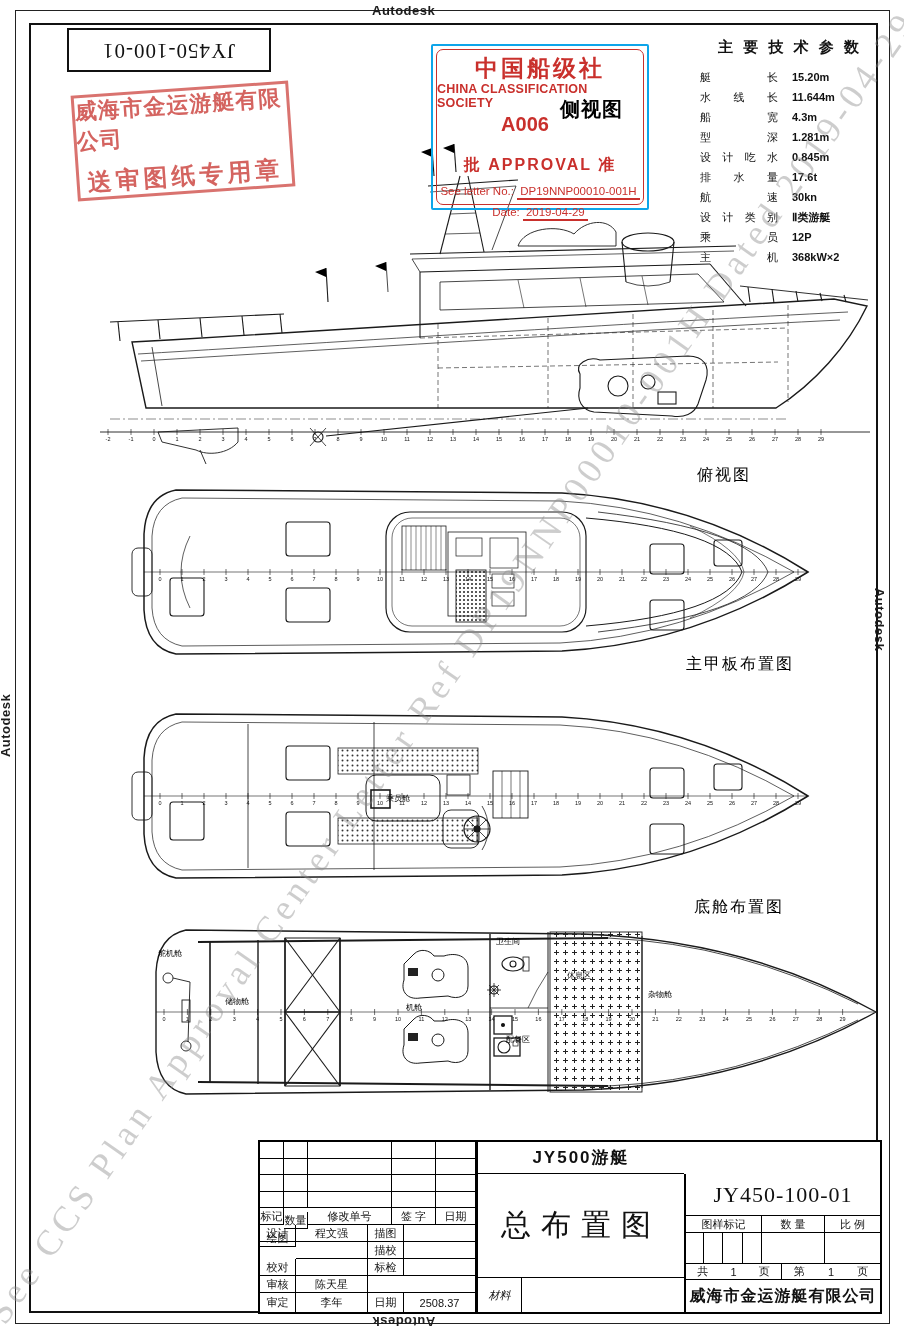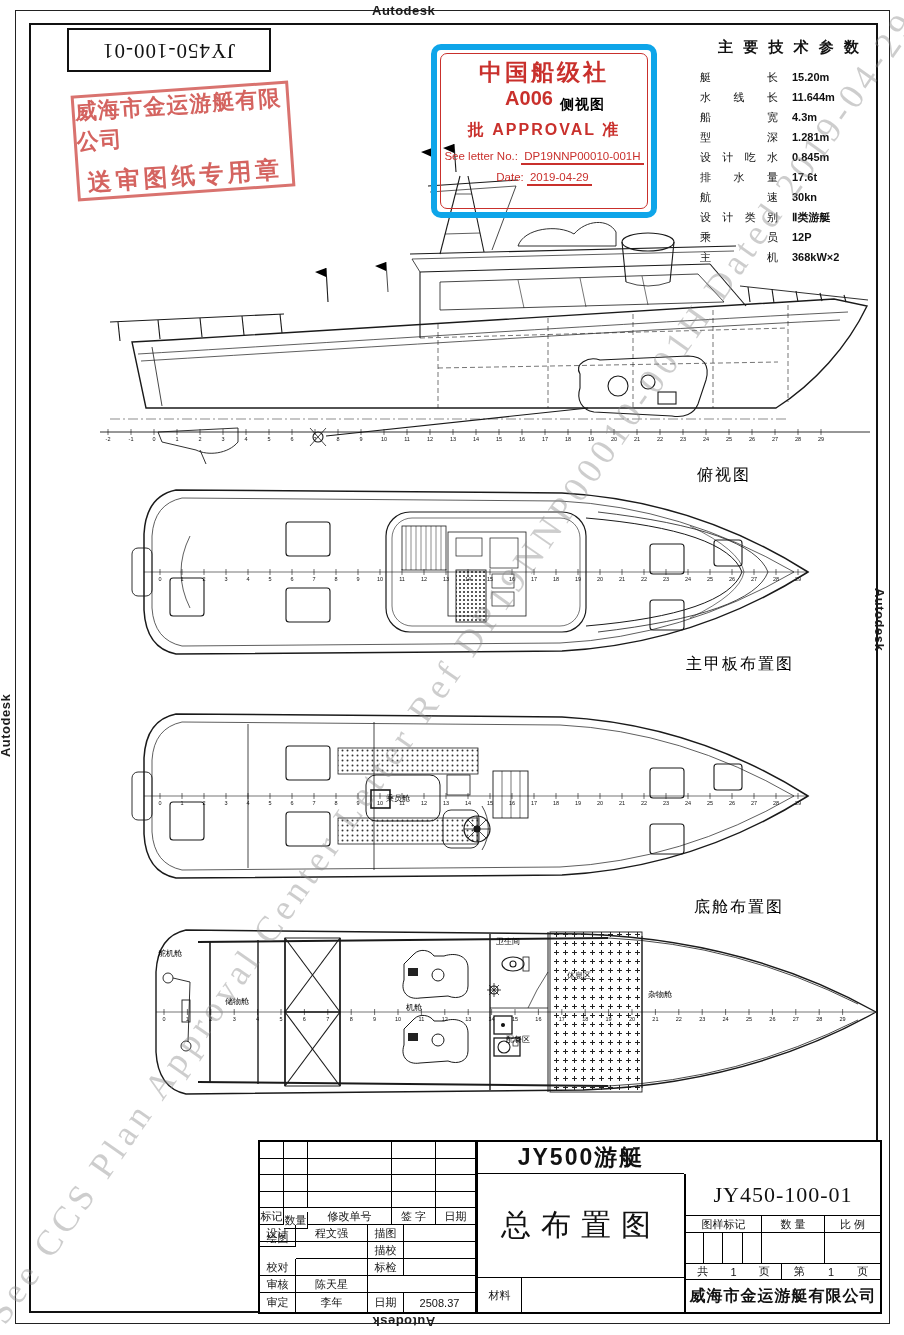--- a/index.html
+++ b/index.html
@@ -23,49 +23,49 @@
   .diagwm{left:452px;top:667px;transform:translate(-50%,-50%) rotate(-55deg);
           font-family:"Liberation Serif",serif;font-size:36px;letter-spacing:5px;white-space:nowrap;
           color:#8a8a8a;opacity:.42;pointer-events:none;z-index:40;}
   
   .costamp{left:74px;top:88px;width:212px;height:100px;border:3px solid #d4605c;opacity:.88;
            transform:rotate(-4deg);display:flex;flex-direction:column;align-items:center;justify-content:center;
            color:#cf4f4b;z-index:30;background:rgba(255,255,255,0);}
   .costamp .l1{font-size:22px;font-weight:bold;letter-spacing:1px;}
   .costamp .l2{font-size:24px;font-weight:bold;letter-spacing:4px;margin-top:10px;}
   
-  .ccs{left:431px;top:44px;width:214px;height:162px;border:6px solid #0ea5e9;border-radius:10px;z-index:30;background:transparent;}
+  .ccs{left:431px;top:44px;width:214px;height:162px;border:2px solid #0ea5e9;border-radius:2px;z-index:30;background:transparent;}
   .ccs .in{position:absolute;left:3px;top:3px;right:3px;bottom:3px;border:1px solid #c9302c;border-radius:7px;
            display:flex;flex-direction:column;align-items:center;color:#c9302c;padding-top:6px;box-sizing:border-box;}
   .ccs .cn{font-size:23px;font-weight:bold;letter-spacing:3px;line-height:1.05;}
   .ccs .en{font-size:12.5px;font-weight:bold;letter-spacing:.2px;margin-top:2px;}
   .ccs .code{font-size:20px;font-weight:bold;margin-top:3px;margin-left:-30px;}
-  .ccs .appr{font-size:16px;font-weight:bold;letter-spacing:2px;margin-top:10px;}
+  .ccs .appr{font-size:16px;font-weight:bold;letter-spacing:2px;margin-top:19px;}
   .ccs .ln{font-size:11.5px;margin-top:9px;}
   .ccs .ln .u{border-bottom:2px solid #c9302c;padding:0 3px 1px 3px;}
-  .sideview-label{left:560px;top:96px;font-size:14px;font-weight:bold;color:#000;z-index:31;letter-spacing:1px;}
+  .sideview-label{left:560px;top:96px;font-size:20px;font-weight:bold;color:#000;z-index:31;letter-spacing:1px;}
   
   .tech{left:700px;top:38px;width:180px;z-index:5;}
   .tech .t{font-size:15px;font-weight:bold;letter-spacing:3px;text-align:center;margin-bottom:10px;}
   .prow{display:flex;font-size:11px;line-height:20px;}
   .plabel{width:78px;display:inline-block;text-align:justify;text-align-last:justify;}
   .pval{font-weight:bold;margin-left:14px;white-space:nowrap;}
   
   .viewlab{font-size:16px;color:#000;letter-spacing:2px;z-index:20;}
   .roomlab{font-size:8px;color:#000;z-index:20;white-space:nowrap;}
   svg{position:absolute;overflow:visible;}
   svg text{font-family:"Liberation Sans",sans-serif;}
   
   .tblock{left:258px;top:1140px;width:620px;height:170px;border:2px solid #000;background:#fff;z-index:25;box-sizing:content-box;}
-  .tb{position:absolute;box-sizing:border-box;font-size:11px;display:flex;align-items:center;justify-content:center;} .bt{border-top:1px solid #000;} .br{border-right:1px solid #000;} .bb{border-bottom:1px solid #000;}
+  .tb{position:absolute;box-sizing:border-box;font-size:11px;display:flex;align-items:center;justify-content:center;} .bt{border-top:1px solid #000;font-style:italic;} .br{border-right:1px solid #000;} .bb{border-bottom:1px solid #000;}
   .revgrid{position:absolute;left:0;top:0;width:216px;height:66px;display:grid;
            grid-template-columns:24px 24px 84px 44px 40px;grid-auto-rows:16.5px;}
   .revgrid div{border-right:1px solid #000;border-bottom:1px solid #000;}
   .big-title{font-size:30px;letter-spacing:10px;font-weight:normal;}
-  .proj{font-size:23px;font-weight:bold;letter-spacing:2px;}
+  .proj{font-size:17px;font-weight:bold;letter-spacing:2px;}
   .dno{font-family:"Liberation Serif",serif;font-size:22px;letter-spacing:1px;}
   .stage{font-size:16px;font-weight:bold;letter-spacing:6px;}
   .comp{font-size:16px;font-weight:bold;letter-spacing:1px;}
 </style>
 </head>
 <body>
 
 <div class="page">
 
   <div class="abs outer-frame"></div>
@@ -81,20 +81,21 @@
   </div>
 
   <div class="abs costamp">
     <div class="l1">威海市金运游艇有限公司</div>
     <div class="l2">送审图纸专用章</div>
   </div>
 
   <div class="abs ccs">
     <div class="in">
       <div class="cn">中国船级社</div>
+      <div class="en">CHINA CLASSIFICATION SOCIETY</div>
       <div class="code">A006</div>
       <div class="appr">批  APPROVAL  准</div>
       <div class="ln">
         <span>See letter No.:</span>
         <span class="u">DP19NNP00010-001H</span>
       </div>
       <div class="ln">
         <span>Date:</span>
         <span class="u">2019-04-29</span>
       </div>

